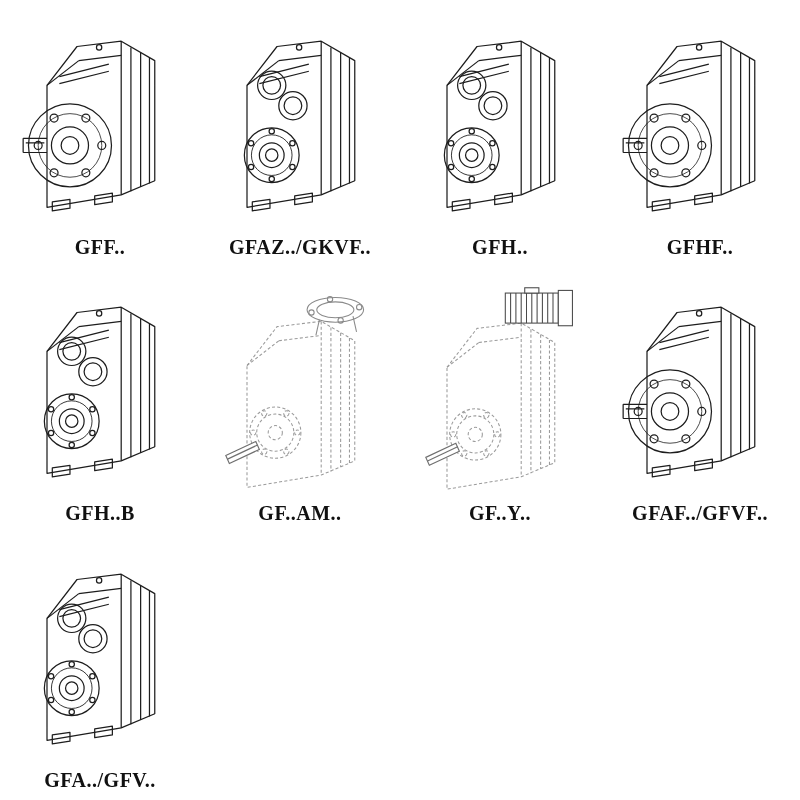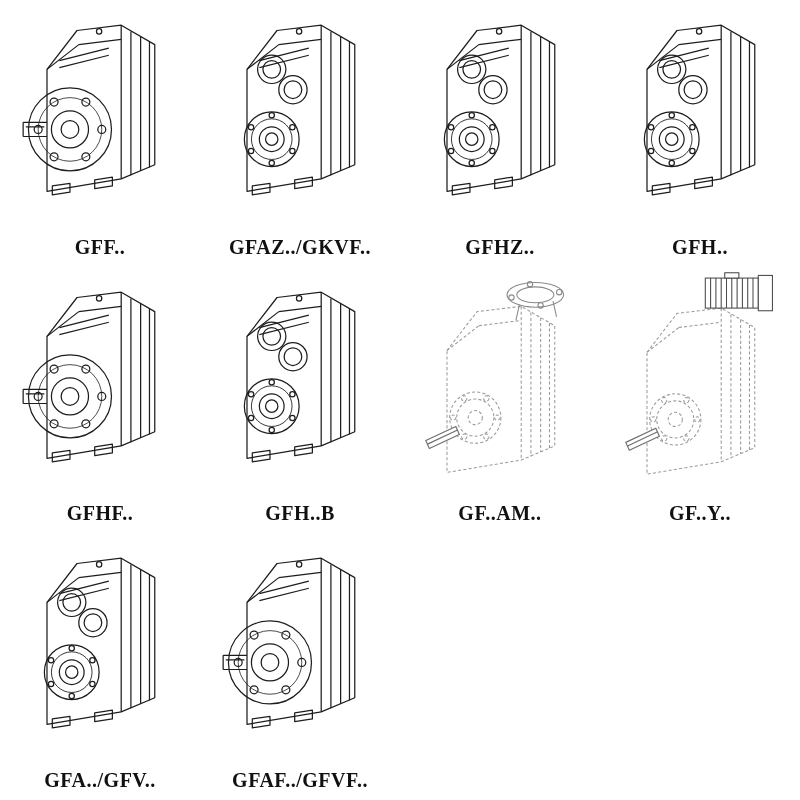--- a/index.html
+++ b/index.html
@@ -13,21 +13,21 @@
     width: 800px; height: 800px;
     display: grid;
     grid-template-columns: repeat(4, 1fr);
     grid-template-rows: repeat(3, 1fr);
     background: #ffffff;
   }
   .cell {
     display: flex;
     flex-direction: column;
     align-items: center;
-    justify-content: space-between;
+    justify-content: flex-end;
     padding: 4px 2px 8px 2px;
     overflow: hidden;
   }
   .cell-boxed { border: 1px solid #b0b0b0; }
   .drawing {
     width: 184px;
     height: 212px;
     flex: 0 0 auto;
     margin-bottom: 4px;
   }
@@ -174,27 +174,20 @@
   </figure>
 
   <figure class="cell">
     <svg class="drawing solid" viewBox="0 0 180 240">
       <use href="#housing"></use>
         <use href="#bores"></use>
     </svg>
     <figcaption class="label">GFAZ../GKVF..</figcaption>
   </figure>
 
-  <figure class="cell">
-    <svg class="drawing solid" viewBox="0 0 180 240">
-      <use href="#housing"></use>
-        <use href="#bores"></use>
-    </svg>
-    <figcaption class="label">GFHZ..</figcaption>
-  </figure>
 
   <figure class="cell">
     <svg class="drawing solid" viewBox="0 0 180 240">
       <use href="#housing"></use>
         <use href="#bores"></use>
     </svg>
     <figcaption class="label">GFH..</figcaption>
   </figure>
 
   <figure class="cell">
@@ -227,28 +220,28 @@
       <use href="#housing-d" y="18"></use>
         <use href="#shaft-ll" y="18"></use>
         <use href="#ext-motor"></use>
     </svg>
     <figcaption class="label">GF..Y..</figcaption>
   </figure>
 
   <figure class="cell">
     <svg class="drawing solid" viewBox="0 0 180 240">
       <use href="#housing"></use>
+        <use href="#flange"></use>
+    </svg>
+    <figcaption class="label">GFAF../GFVF..</figcaption>
+  </figure>
+
+  <figure class="cell">
+    <svg class="drawing solid" viewBox="0 0 180 240">
+      <use href="#housing"></use>
         <use href="#bores"></use>
     </svg>
     <figcaption class="label">GFA../GFV..</figcaption>
   </figure>
 
-  <figure class="cell">
-    <svg class="drawing solid" viewBox="0 0 180 240">
-      <use href="#housing"></use>
-        <use href="#flange"></use>
-    </svg>
-    <figcaption class="label">GFAF../GFVF..</figcaption>
-  </figure>
-
 
 
 </div>
 
 </body></html>

